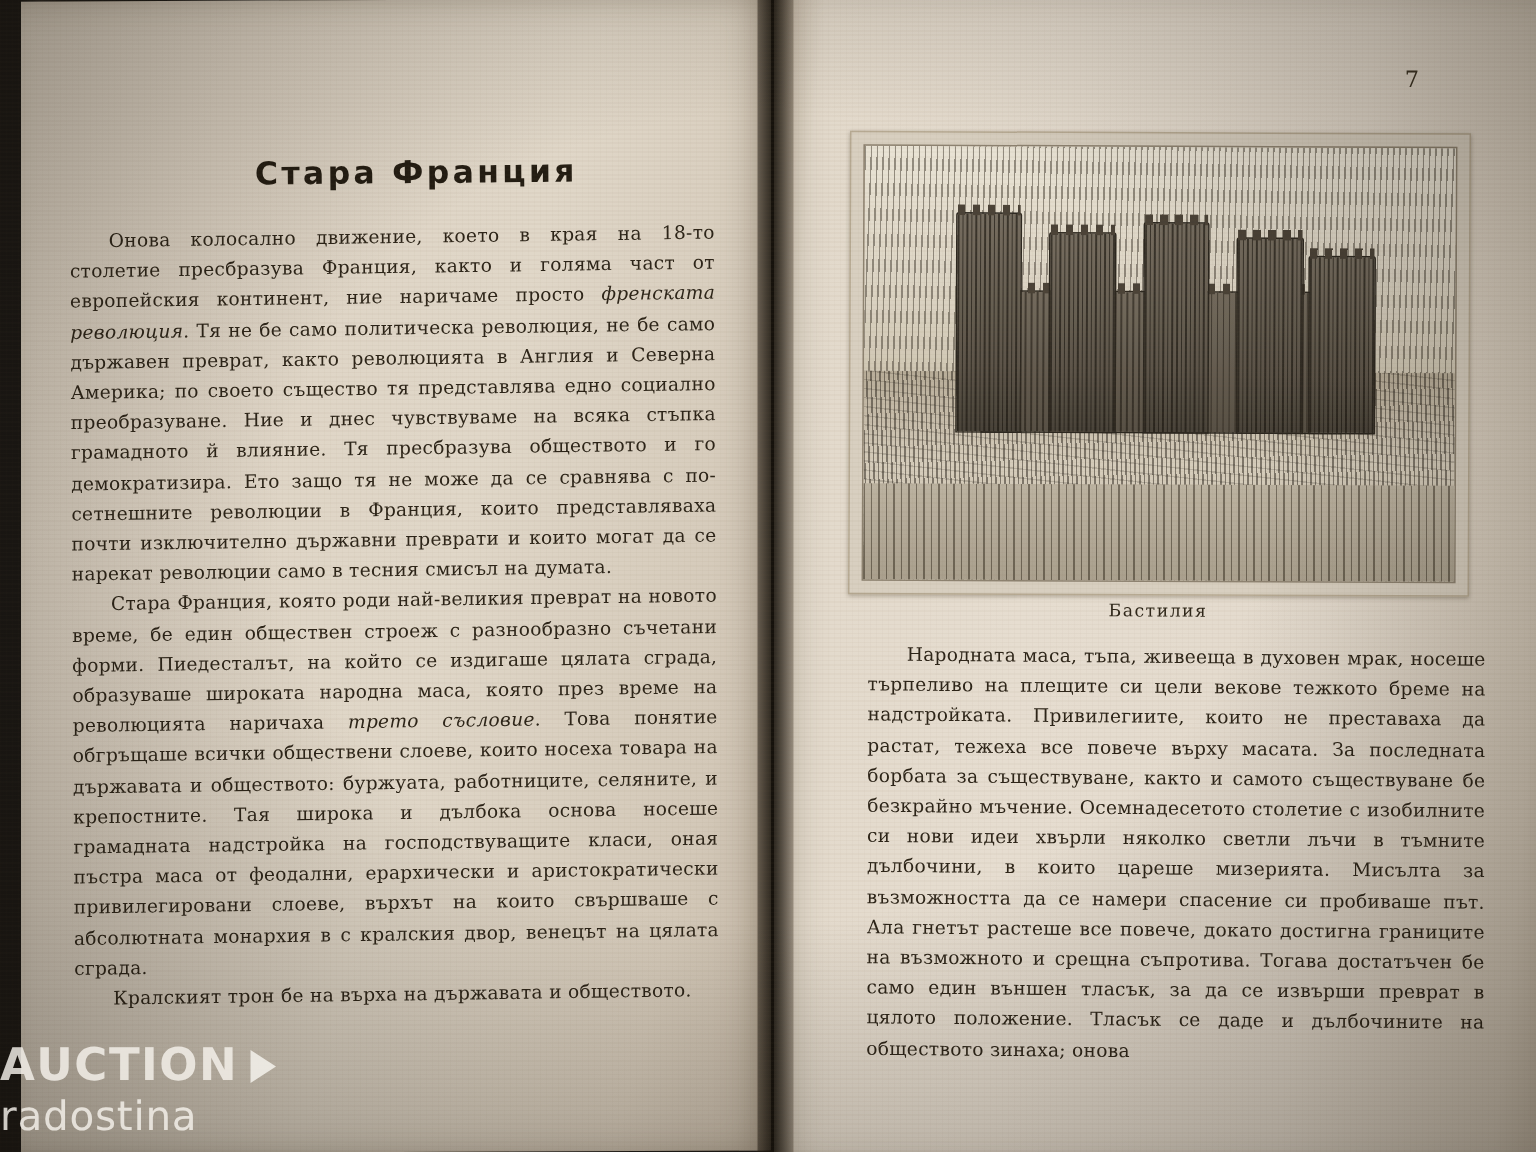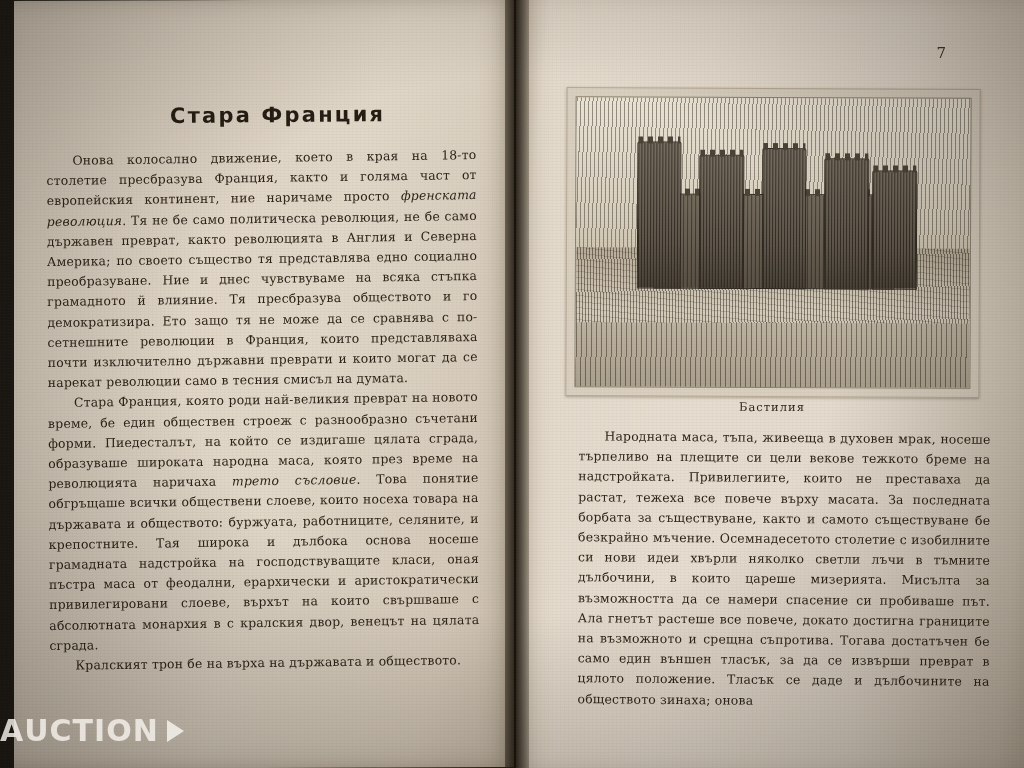--- a/index.html
+++ b/index.html
@@ -206,21 +206,21 @@
     left: 0; right: 0; bottom: 0; height: 22%;
     background:
       repeating-linear-gradient(90deg, rgba(45,39,30,0.45) 0 1px, rgba(255,255,255,0.12) 1px 5px),
       linear-gradient(180deg, #b3a894 0%, #9e937e 100%);
   }
 
   
   .wm {
     position: absolute;
     left: 0px;
-    bottom: 20px;
+    bottom: 8px;
     width: 300px;
     color: rgba(245,242,236,0.82);
     font-family: "DejaVu Sans", sans-serif;
     pointer-events: none;
   }
   .wm-top {
     font-size: 30px;
     font-weight: bold;
     letter-spacing: 1px;
     line-height: 34px;
@@ -311,14 +311,15 @@
 
   <div class="paper-grain"></div>
   <div class="vignette"></div>
 
   <div class="wm-big">BG</div>
   <div class="wm">
     <div class="wm-top">
       <span>АUCTION</span>
       <span class="wm-tri"></span>
     </div>
+    <div class="wm-bottom">radostina</div>
   </div>
 </div>
 
 </body></html>

